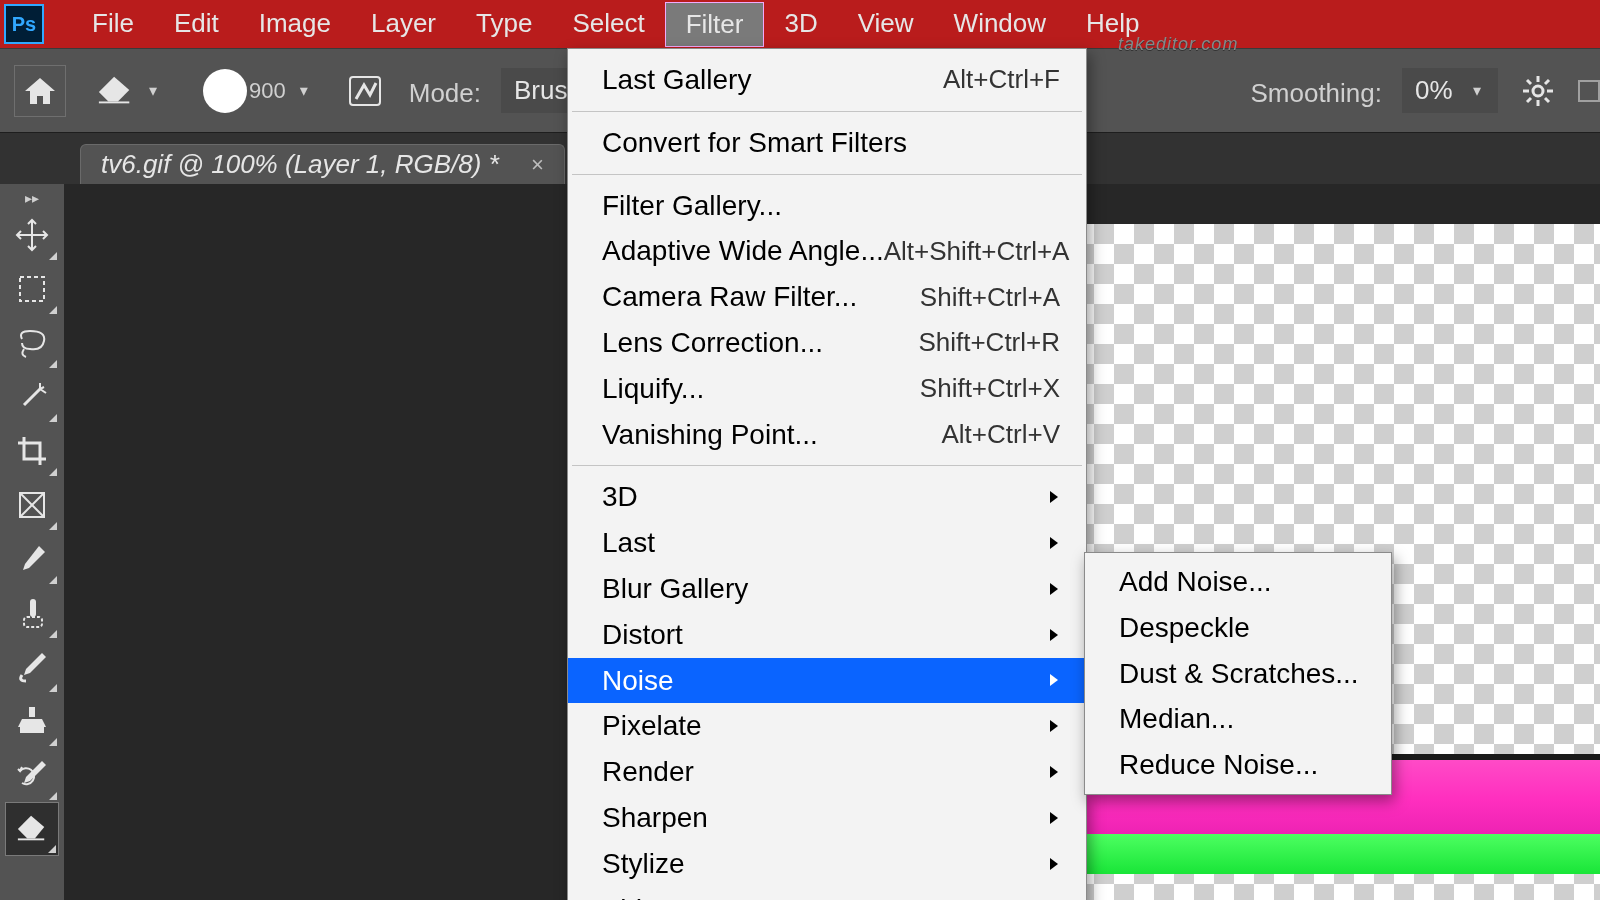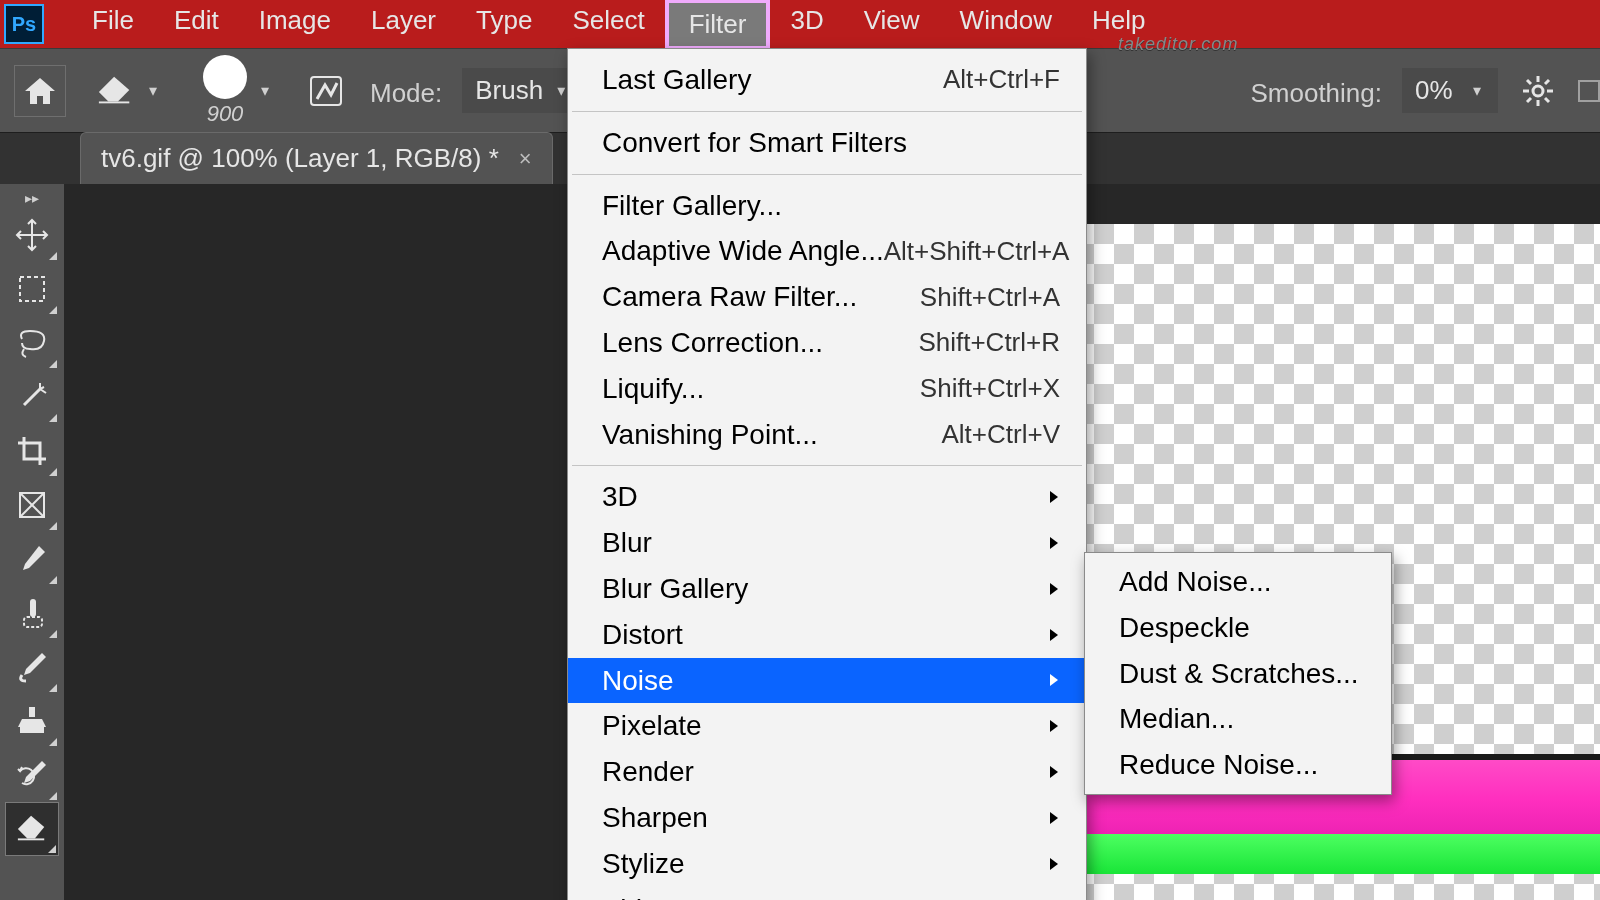--- a/index.html
+++ b/index.html
@@ -21,21 +21,21 @@
     display: flex; align-items: center; justify-content: center;
     color: #31a8ff; font-weight: 700; font-size: 20px;
     margin-right: 28px;
   }
   .menubar-item {
     padding: 6px 20px;
     cursor: default;
   }
   .menubar-item.open {
     background: #7a7a7a;
-    border: 4px solid #f0abfc;
+    border: 1px solid #f0abfc;
   }
   
   .optionsbar {
     height: 84px;
     background: #535353;
     display: flex;
     align-items: center;
     gap: 20px;
     padding-left: 14px;
     font-size: 26px;
@@ -70,24 +70,24 @@
     height: 52px;
     background: #323232;
     display:flex; align-items:flex-end;
     padding-left: 80px;
     border-top: 1px solid #1e1e1e;
   }
   .doctab {
     background:#535353;
     color:#e6e6e6;
     font-size:26px;
-    padding:10px 20px;
-    display:flex; align-items:center; gap:20px;
+    padding:4px 20px;
+    display:flex; align-items:center; gap:32px;
     border-top-left-radius:6px; border-top-right-radius:6px;
-    border:1px solid #6a6a6a; border-bottom:none;
+    border:1px solid #6a6a6a; border-bottom:none;font-style:italic;
   }
   .close-x { color:#bdbdbd; font-size:22px; }
   
   .workspace {
     position:absolute; left:0; top:184px; right:0; bottom:0;
     display:flex;
   }
   .toolbar {
     width:64px; background:#535353;
     display:flex; flex-direction:column; align-items:center;
@@ -208,21 +208,21 @@
 
   <div class="tool-preset">
     <svg width="38" height="30" viewBox="0 0 40 30">
       <polygon points="12,26 2,16 18,0 34,14 22,26" fill="#e6e6e6"></polygon>
       <rect x="2" y="26" width="32" height="2" fill="#e6e6e6"></rect>
     </svg>
     <span class="chevron">▾</span>
   </div>
 
   <div class="brush-preset">
-    <div style="display:flex;flex-direction:column;align-items:center;gap:2px;font-style:italic;">
+    <div style="display:flex;flex-direction:row;align-items:center;gap:2px;">
       <div class="brush-circle"></div>
       <span class="brush-size">900</span>
     </div>
     <span class="chevron">▾</span>
   </div>
 
   <div style="width:46px;height:46px;display:flex;align-items:center;justify-content:center;">
     <svg width="40" height="40" viewBox="0 0 40 40">
       <rect x="4" y="6" width="30" height="28" rx="3" fill="none" stroke="#e6e6e6" stroke-width="2"></rect>
       <path d="M10 28 L18 14 L24 24 L30 12" fill="none" stroke="#e6e6e6" stroke-width="3"></path>
@@ -422,21 +422,21 @@
     <div class="dd-sep"></div>
     <div class="dd-row">
       <span>3D</span>
       <span class="sub-arrow">
         <svg width="12" height="16" viewBox="0 0 12 16">
           <path d="M2 2 L10 8 L2 14 Z"></path>
         </svg>
       </span>
     </div>
     <div class="dd-row">
-      <span>Blur</span>
+      <span>Last</span>
       <span class="sub-arrow">
         <svg width="12" height="16" viewBox="0 0 12 16">
           <path d="M2 2 L10 8 L2 14 Z"></path>
         </svg>
       </span>
     </div>
     <div class="dd-row">
       <span>Blur Gallery</span>
       <span class="sub-arrow">
         <svg width="12" height="16" viewBox="0 0 12 16">

